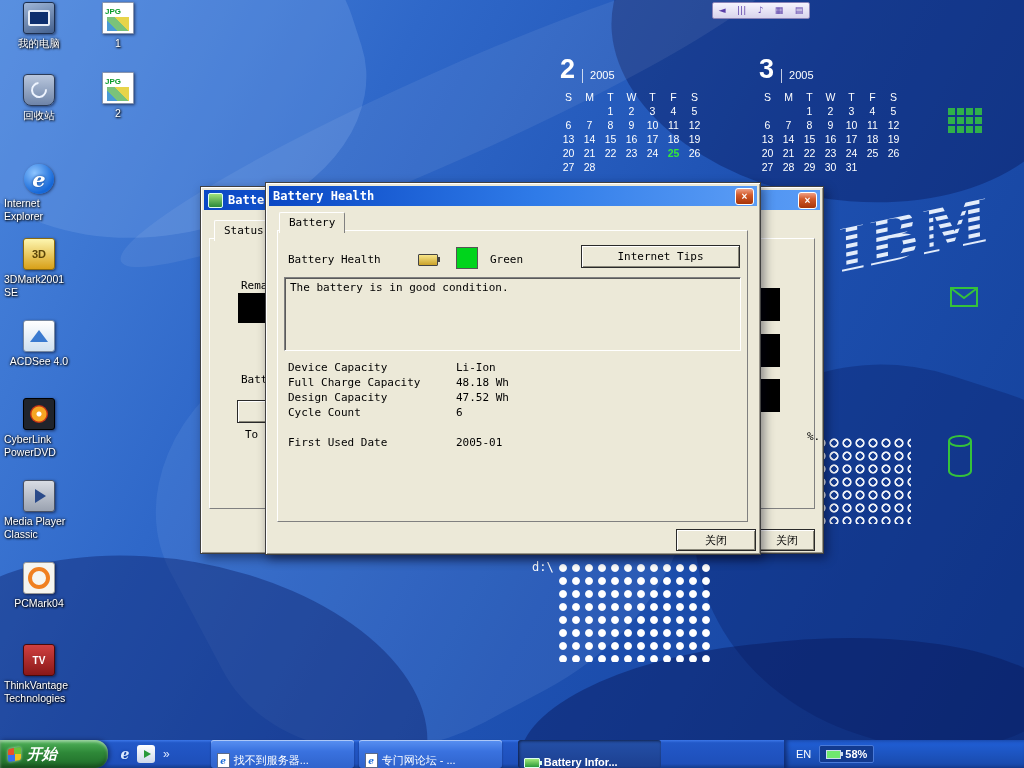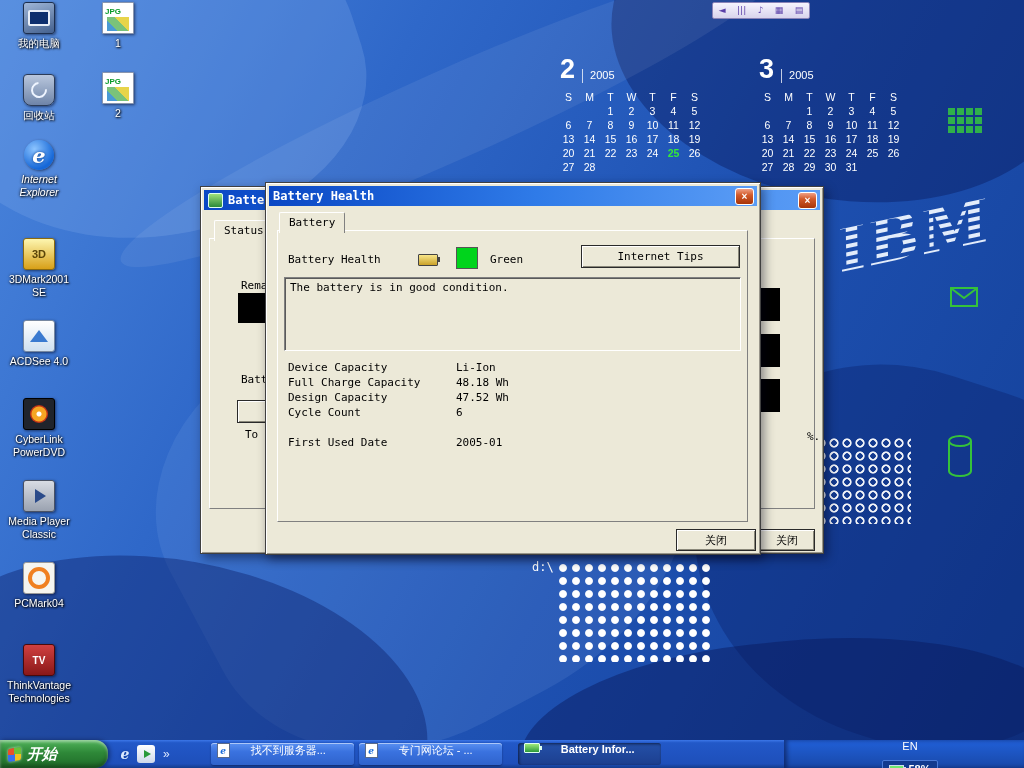--- a/index.html
+++ b/index.html
@@ -36,21 +36,21 @@
   .calendar{position:absolute;top:56px;width:152px;color:#fff;}
   .cal-head{display:flex;align-items:flex-end;gap:7px;padding-left:2px;}
   .cal-month{font-size:27px;font-weight:bold;line-height:1;}
   .cal-year{font-size:11px;padding:0 0 2px 7px;border-left:1px solid rgba(255,255,255,.75);}
   .cal-grid{display:grid;grid-template-columns:repeat(7,21px);margin-top:7px;}
   .cal-cell{height:14px;font-size:10.5px;text-align:center;line-height:14px;}
   .cal-hl{color:var(--hl,#35e83a);font-weight:bold;}
   
   .desk-icon{position:absolute;left:4px;width:70px;display:flex;flex-direction:column;align-items:center;cursor:default;}
   .file-icon{position:absolute;left:90px;width:56px;display:flex;flex-direction:column;align-items:center;}
-  .ico-label{margin-top:3px;color:#fff;font-size:10.5px;line-height:1.2;text-align:center;text-shadow:1px 1px 2px #000,0 0 3px #000;}
+  .ico-label{margin-top:3px;color:#fff;font-size:10.5px;line-height:1.2;text-shadow:1px 1px 2px #000,0 0 3px #000;}
   .ig{width:30px;height:30px;border-radius:3px;position:relative;display:flex;align-items:center;justify-content:center;
     font-weight:bold;color:#fff;box-shadow:1px 1px 3px rgba(0,0,20,.55);}
   .ig.mycomputer{background:linear-gradient(160deg,#9fb6d8,#43608e);border:1px solid #1d2f4e;}
   .ig.mycomputer::after{content:"";width:18px;height:12px;background:#0e2f6e;border:2px solid #e8eef8;border-radius:2px;}
   .ig.recycle{background:linear-gradient(#b9c7dd,#6e84a8);border:1px solid #2c3c58;border-radius:4px 4px 8px 8px;}
   .ig.recycle::after{content:"";width:12px;height:12px;border:2px solid #eef4ff;border-radius:50%;border-top-color:transparent;transform:rotate(40deg);}
   .ig.ie{background:radial-gradient(circle at 35% 30%,#8cc4ff,#1668d8 70%);border-radius:50%;}
   .ig.ie::after{content:"e";font:bold italic 21px "DejaVu Serif",serif;color:#fff;text-shadow:0 0 3px #063a8a;}
   .ig.mark3d{background:linear-gradient(#fdf6b0,#d8a018);border:1px solid #8a6a10;color:#5a4408;font-size:11px;}
   .ig.mark3d::after{content:"3D";}
@@ -113,36 +113,36 @@
   .flag{width:13px;height:13px;border-radius:2px;transform:skewY(-8deg);
     background:conic-gradient(#6abf3a 0 25%,#f0c020 25% 50%,#3a6ff0 50% 75%,#e8502a 75%);
     box-shadow:0 0 3px rgba(255,255,255,.7);}
   #quicklaunch{display:flex;align-items:center;gap:3px;padding:0 6px 0 8px;}
   .ql{width:18px;height:18px;display:flex;align-items:center;justify-content:center;cursor:pointer;}
   .ql.internet-explorer{font:bold italic 14px "DejaVu Serif",serif;color:#dceaff;text-shadow:0 0 3px #0a3a9a;}
   .ql.media{background:linear-gradient(#fff,#cdd8ea);border-radius:3px;}
   .ql.media::after{content:"";width:0;height:0;border-left:7px solid #2a9a3a;border-top:4px solid transparent;border-bottom:4px solid transparent;margin-left:2px;}
   #ql-chevron{color:#dce8ff;font-size:12px;cursor:pointer;padding:0 2px;}
   #tasks{display:flex;align-items:center;padding-left:34px;}
-  .task-btn{height:22px;width:131px;margin-left:5px;border-radius:3px;cursor:pointer;
+  .task-btn{height:28px;width:131px;margin-left:5px;border-radius:3px;cursor:pointer;
     background:linear-gradient(#5a91f2,#3a72df 40%,#2f63cc);
     box-shadow:inset 0 1px 0 rgba(255,255,255,.5),0 1px 2px rgba(0,0,20,.4);
-    display:flex;align-items:flex-start;gap:21px;padding:0 6px;color:#fff;font:11px "Liberation Sans",sans-serif;
+    display:flex;align-items:flex-end;gap:4px;padding:0 6px;color:#fff;font:11px "Liberation Sans",sans-serif;
     white-space:nowrap;overflow:hidden;}
   .task-btn.active{margin-left:16px;background:linear-gradient(#2450a8,#1c3f8f);box-shadow:inset 1px 1px 3px rgba(0,0,10,.6);font-weight:bold;}
   .ti{flex:0 0 auto;}
   .ti.page{width:11px;height:13px;background:#fff;border:1px solid #5a6a8a;display:flex;align-items:center;justify-content:center;
     font:bold italic 9px "DejaVu Serif",serif;color:#1668d8;}
   .ti.page::after{content:"e";}
   .ti.paint{width:13px;height:13px;border:1px solid #566;border-radius:2px;
     background:linear-gradient(45deg,#d23a2a 30%,#2a5ac8 30% 60%,#e8c82a 60%);}
   .ti.battery{width:14px;height:8px;background:linear-gradient(#9fe87a,#2a9a3a);border:1px solid #dfe;border-radius:1px;position:relative;}
   .ti.battery::after{content:"";position:absolute;right:-3px;top:2px;width:2px;height:4px;background:#dfe;}
   #tray{margin-left:auto;height:28px;width:228px;display:flex;align-items:center;gap:8px;padding-left:12px;
-    background:linear-gradient(#2160d8,#1848a8);box-shadow:inset 3px 0 4px rgba(0,0,30,.45);flex-direction:column;}
+    background:linear-gradient(#2160d8,#1848a8);box-shadow:inset 3px 0 4px rgba(0,0,30,.45);}
   #tray-lang{color:#fff;font:11px "Liberation Sans",sans-serif;}
   #tray-batt{display:flex;align-items:center;gap:4px;background:#123a8f;border:1px solid #4a7ad8;border-radius:2px;
     padding:2px 6px;color:#fff;font:bold 11px "Liberation Sans",sans-serif;cursor:pointer;}
   .tray-batt-ico{width:13px;height:7px;background:#6fe86f;border:1px solid #cde;position:relative;}
   .tray-batt-ico::after{content:"";position:absolute;right:-3px;top:1px;width:2px;height:4px;background:#cde;}
   #watermark{position:absolute;right:4px;bottom:0px;z-index:70;
     font:bold 27px "Liberation Sans",sans-serif;letter-spacing:1px;color:#dedede;opacity:.95;
     text-shadow:1px 1px 2px rgba(0,0,30,.5);}
 </style>
 </head>
@@ -275,21 +275,21 @@
 
   <div id="desktop-icons">
       <div class="desk-icon" style="top: 2px;">
         <div class="ig mycomputer"></div>
         <div class="ico-label">我的电脑</div>
       </div>
       <div class="desk-icon" style="top: 74px;">
         <div class="ig recycle"></div>
         <div class="ico-label">回收站</div>
       </div>
-      <div class="desk-icon" style="top: 140px; font-style: italic;">
+      <div class="desk-icon" style="top: 164px;">
         <div class="ig ie"></div>
         <div class="ico-label">Internet Explorer</div>
       </div>
       <div class="desk-icon" style="top: 238px;">
         <div class="ig mark3d"></div>
         <div class="ico-label">3DMark2001 SE</div>
       </div>
       <div class="desk-icon" style="top: 320px;">
         <div class="ig acdsee"></div>
         <div class="ico-label">ACDSee 4.0</div>

